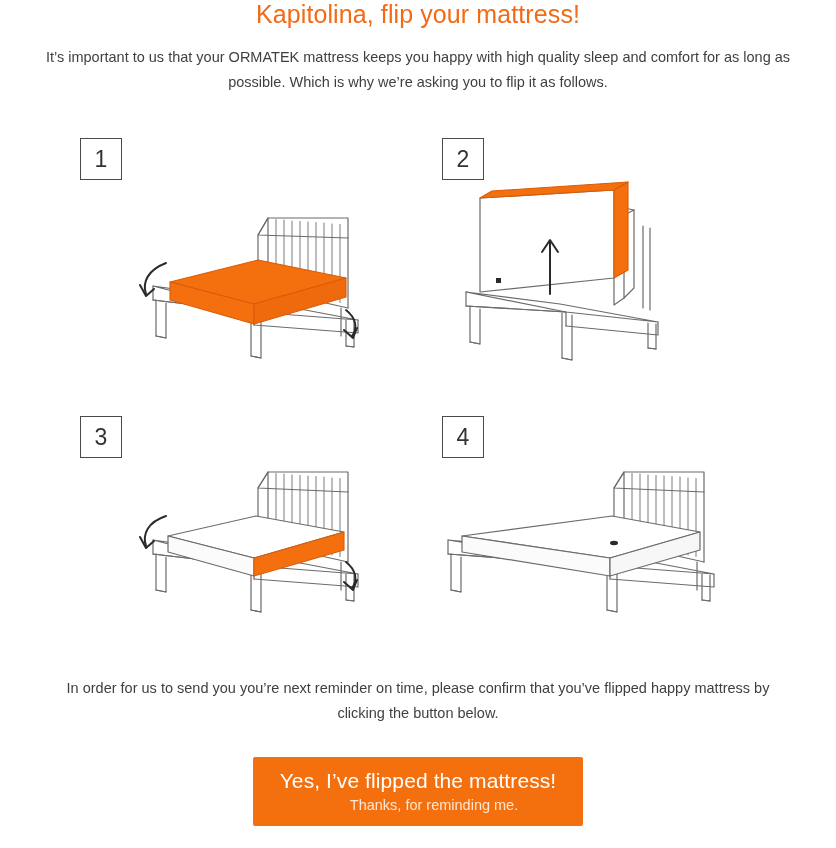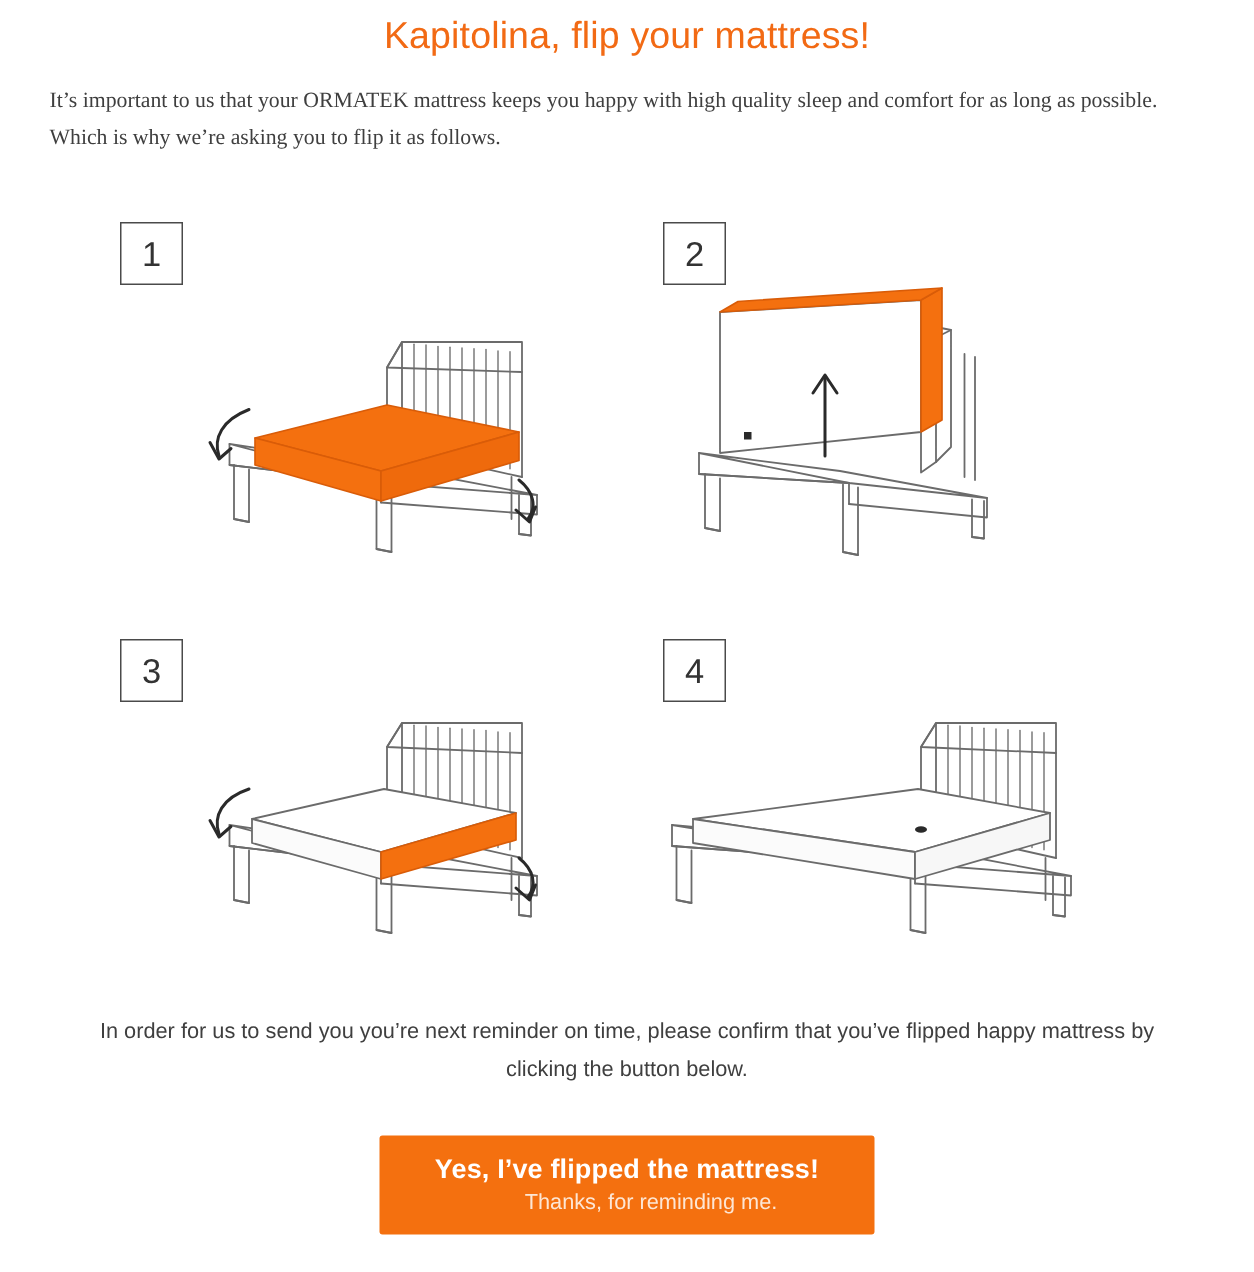--- a/index.html
+++ b/index.html
@@ -19,30 +19,29 @@
     height: 848px;
     position: relative;
     box-sizing: border-box;
   }
   .headline {
     text-align: center;
     color: #f26a14;
     font-size: 25px;
     font-weight: 400;
     margin: 0;
-    padding-top: 10px;
     letter-spacing: 0.1px;
   }
   .intro {
     margin: 16px auto 0 auto;
     width: 770px;
+    text-align: center;
     font-size: 14.5px;
     line-height: 1.7;
     color: #3f3f3f;
-    font-family: Liberation Serif, serif;
   }
   .steps {
     margin-top: 36px;
     display: grid;
     grid-template-columns: 1fr 1fr;
     grid-template-rows: auto auto;
     width: 720px;
     margin-left: auto;
     margin-right: auto;
   }
@@ -102,22 +101,22 @@
     color: #ffffff;
     width: 330px;
     padding: 12px 0 13px 0;
     text-align: center;
     cursor: pointer;
     border-radius: 2px;
     font-family: "Liberation Sans", sans-serif;
   }
   .cta-main {
     display: block;
-    font-size: 18px;
-    font-weight: bold;
+    font-size: 21px;
+    font-weight: normal;
     letter-spacing: 0.1px;
   }
   .cta-sub {
     display: block;
     font-size: 14.5px;
     font-weight: normal;
     margin-top: 4px;
     color: #fde6d4;
     padding-left: 32px;
   }

